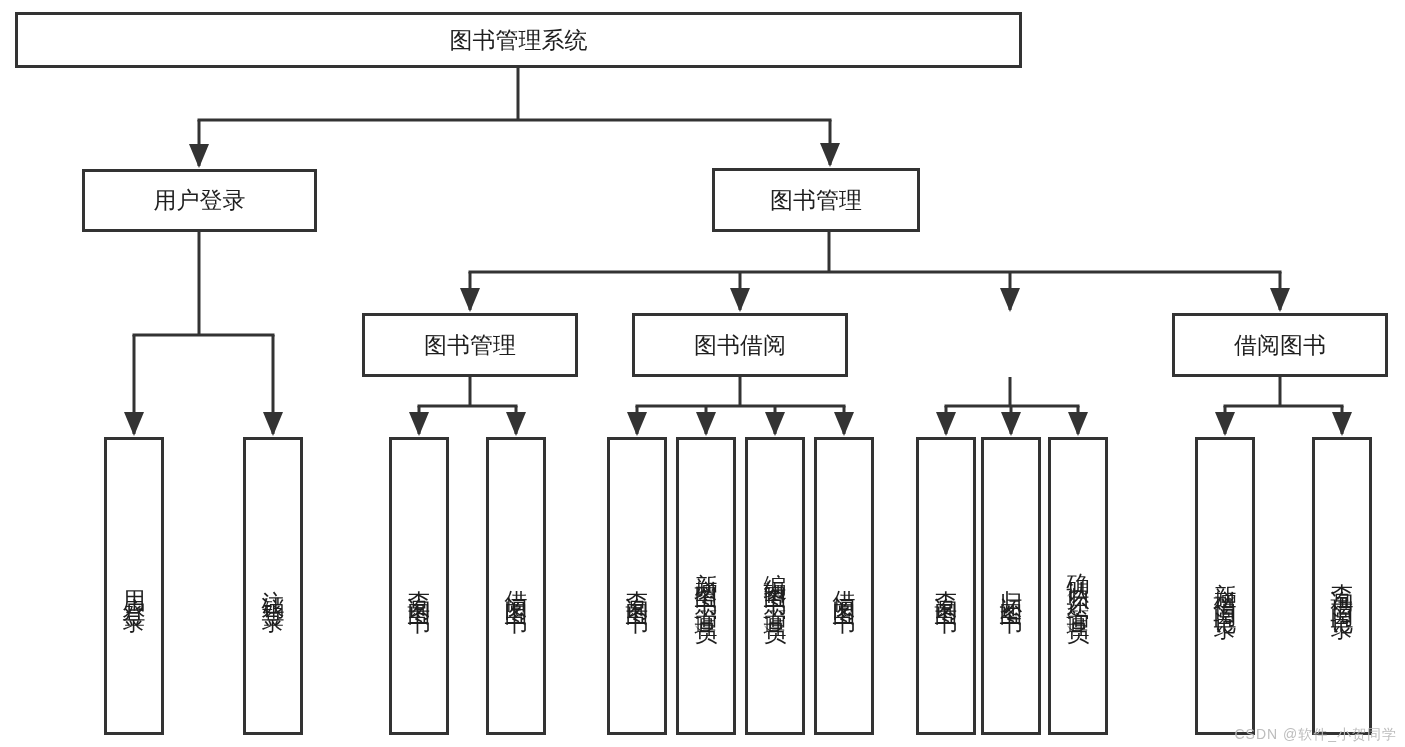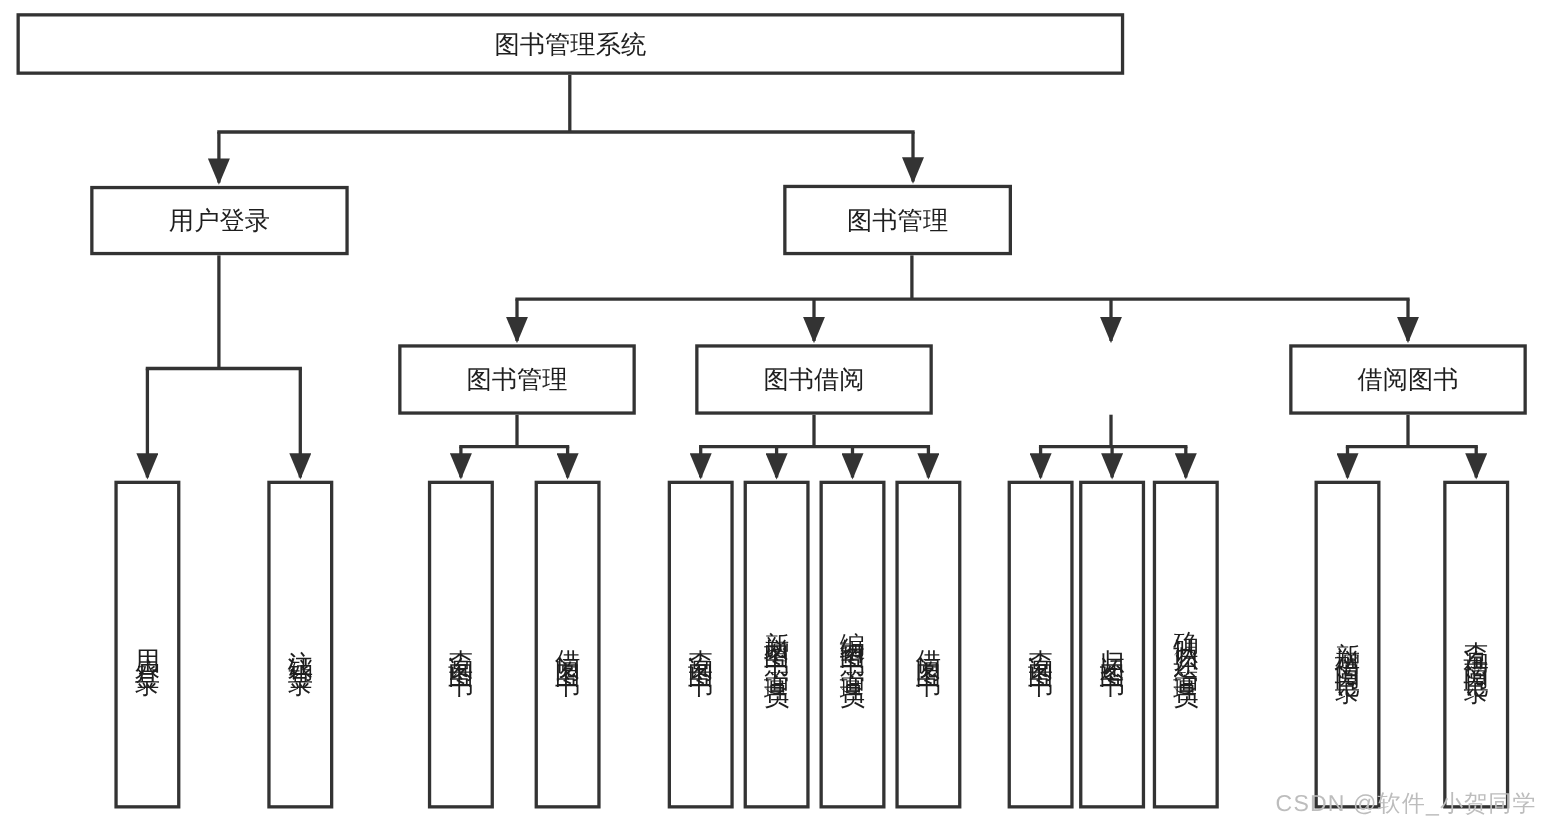--- a/index.html
+++ b/index.html
@@ -45,21 +45,21 @@
   svg.connectors path.wire {
     stroke: var(--line);
     stroke-width: 3;
     fill: none;
   }
   svg.connectors .arrowhead { fill: var(--line); }
   .watermark {
     position: absolute;
     right: 8px;
     bottom: 3px;
-    font-size: 21px;
+    font-size: 14px;
     color: var(--watermark);
     z-index: 5;
     letter-spacing: 1px;
   }
 </style>
 </head>
 <body>
 
 <div id="canvas">
 

